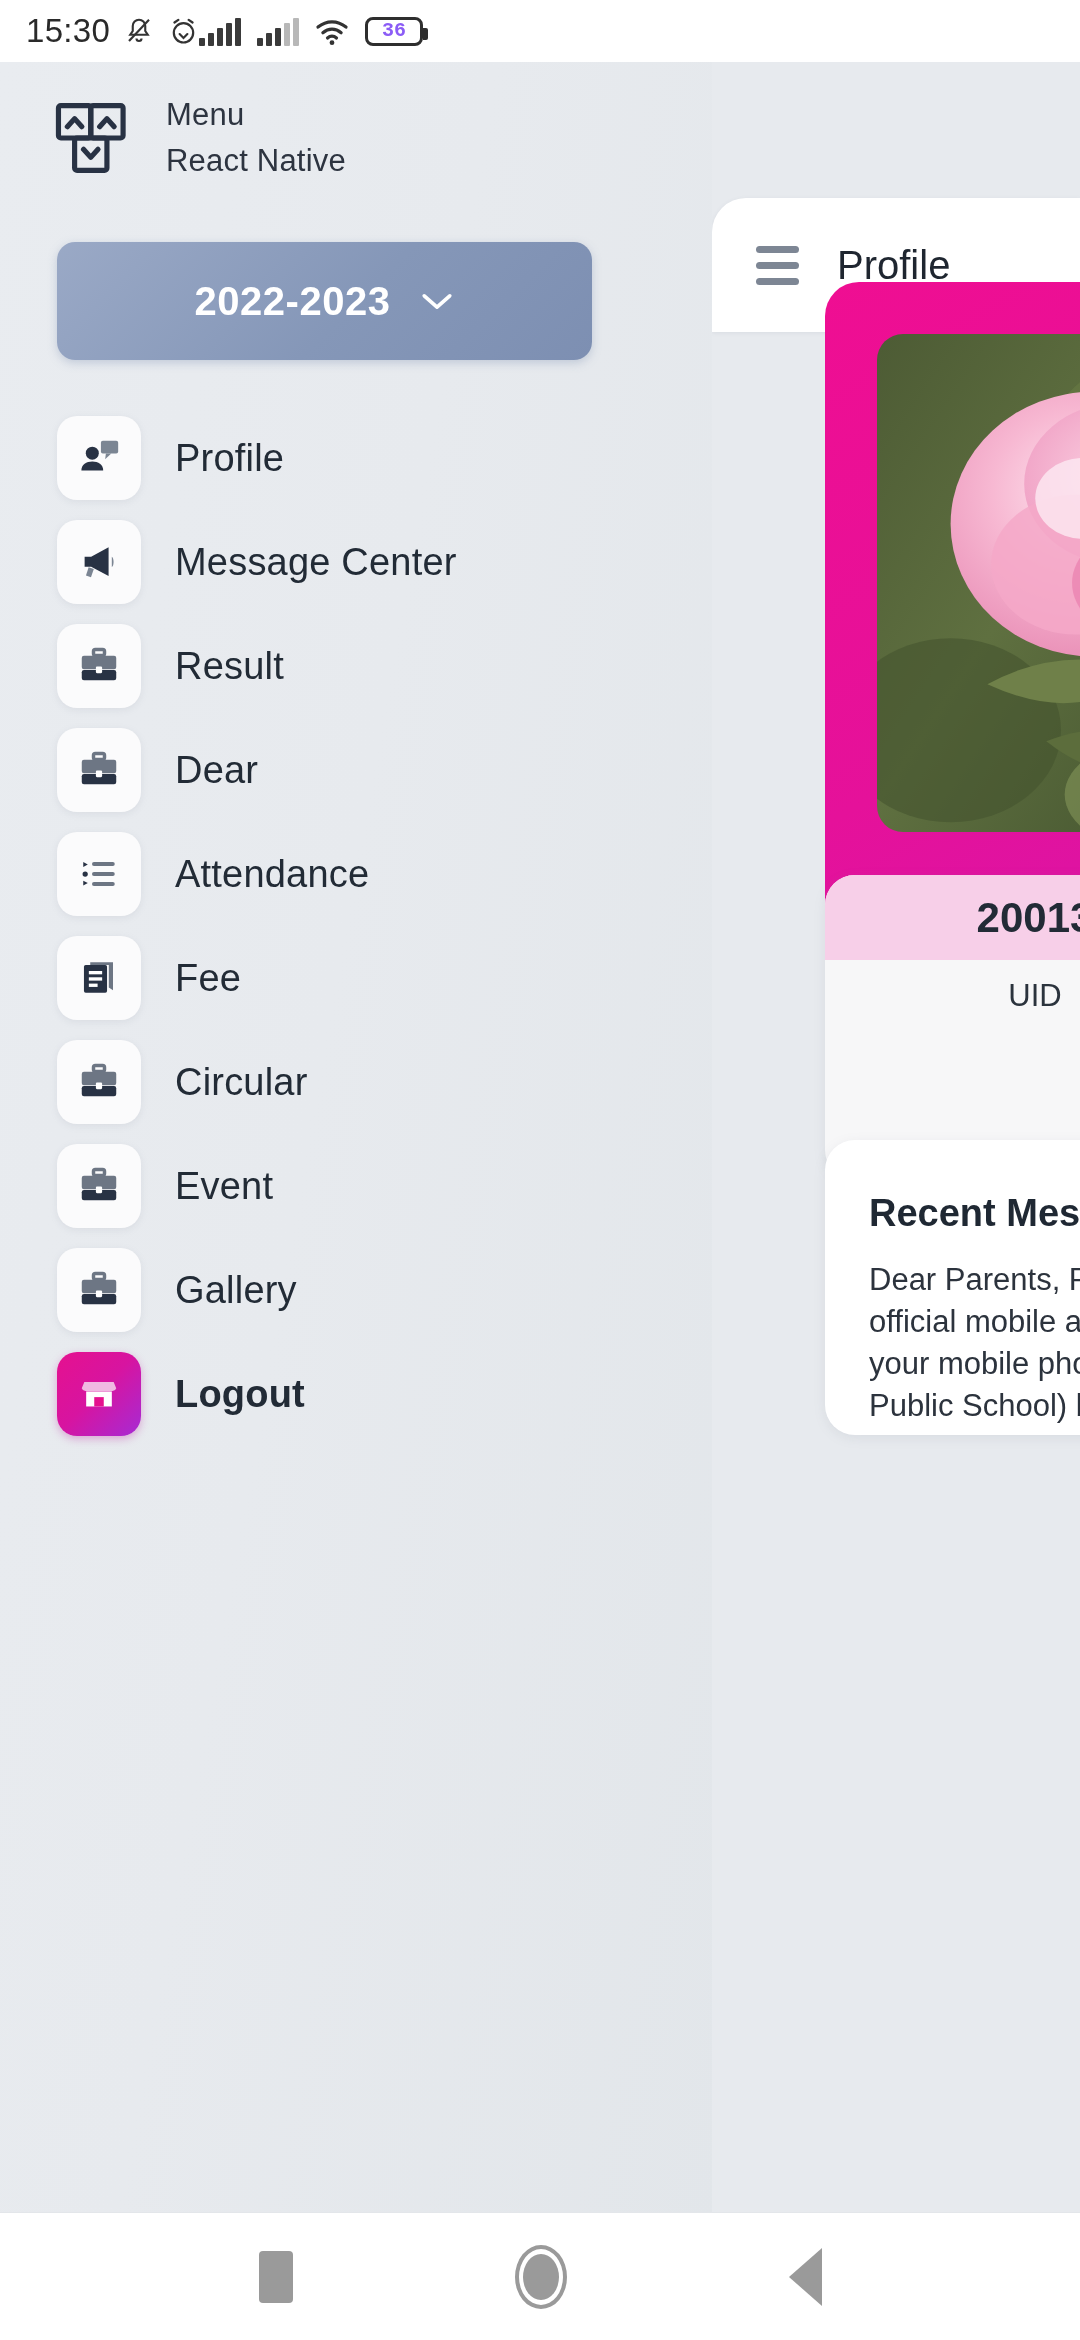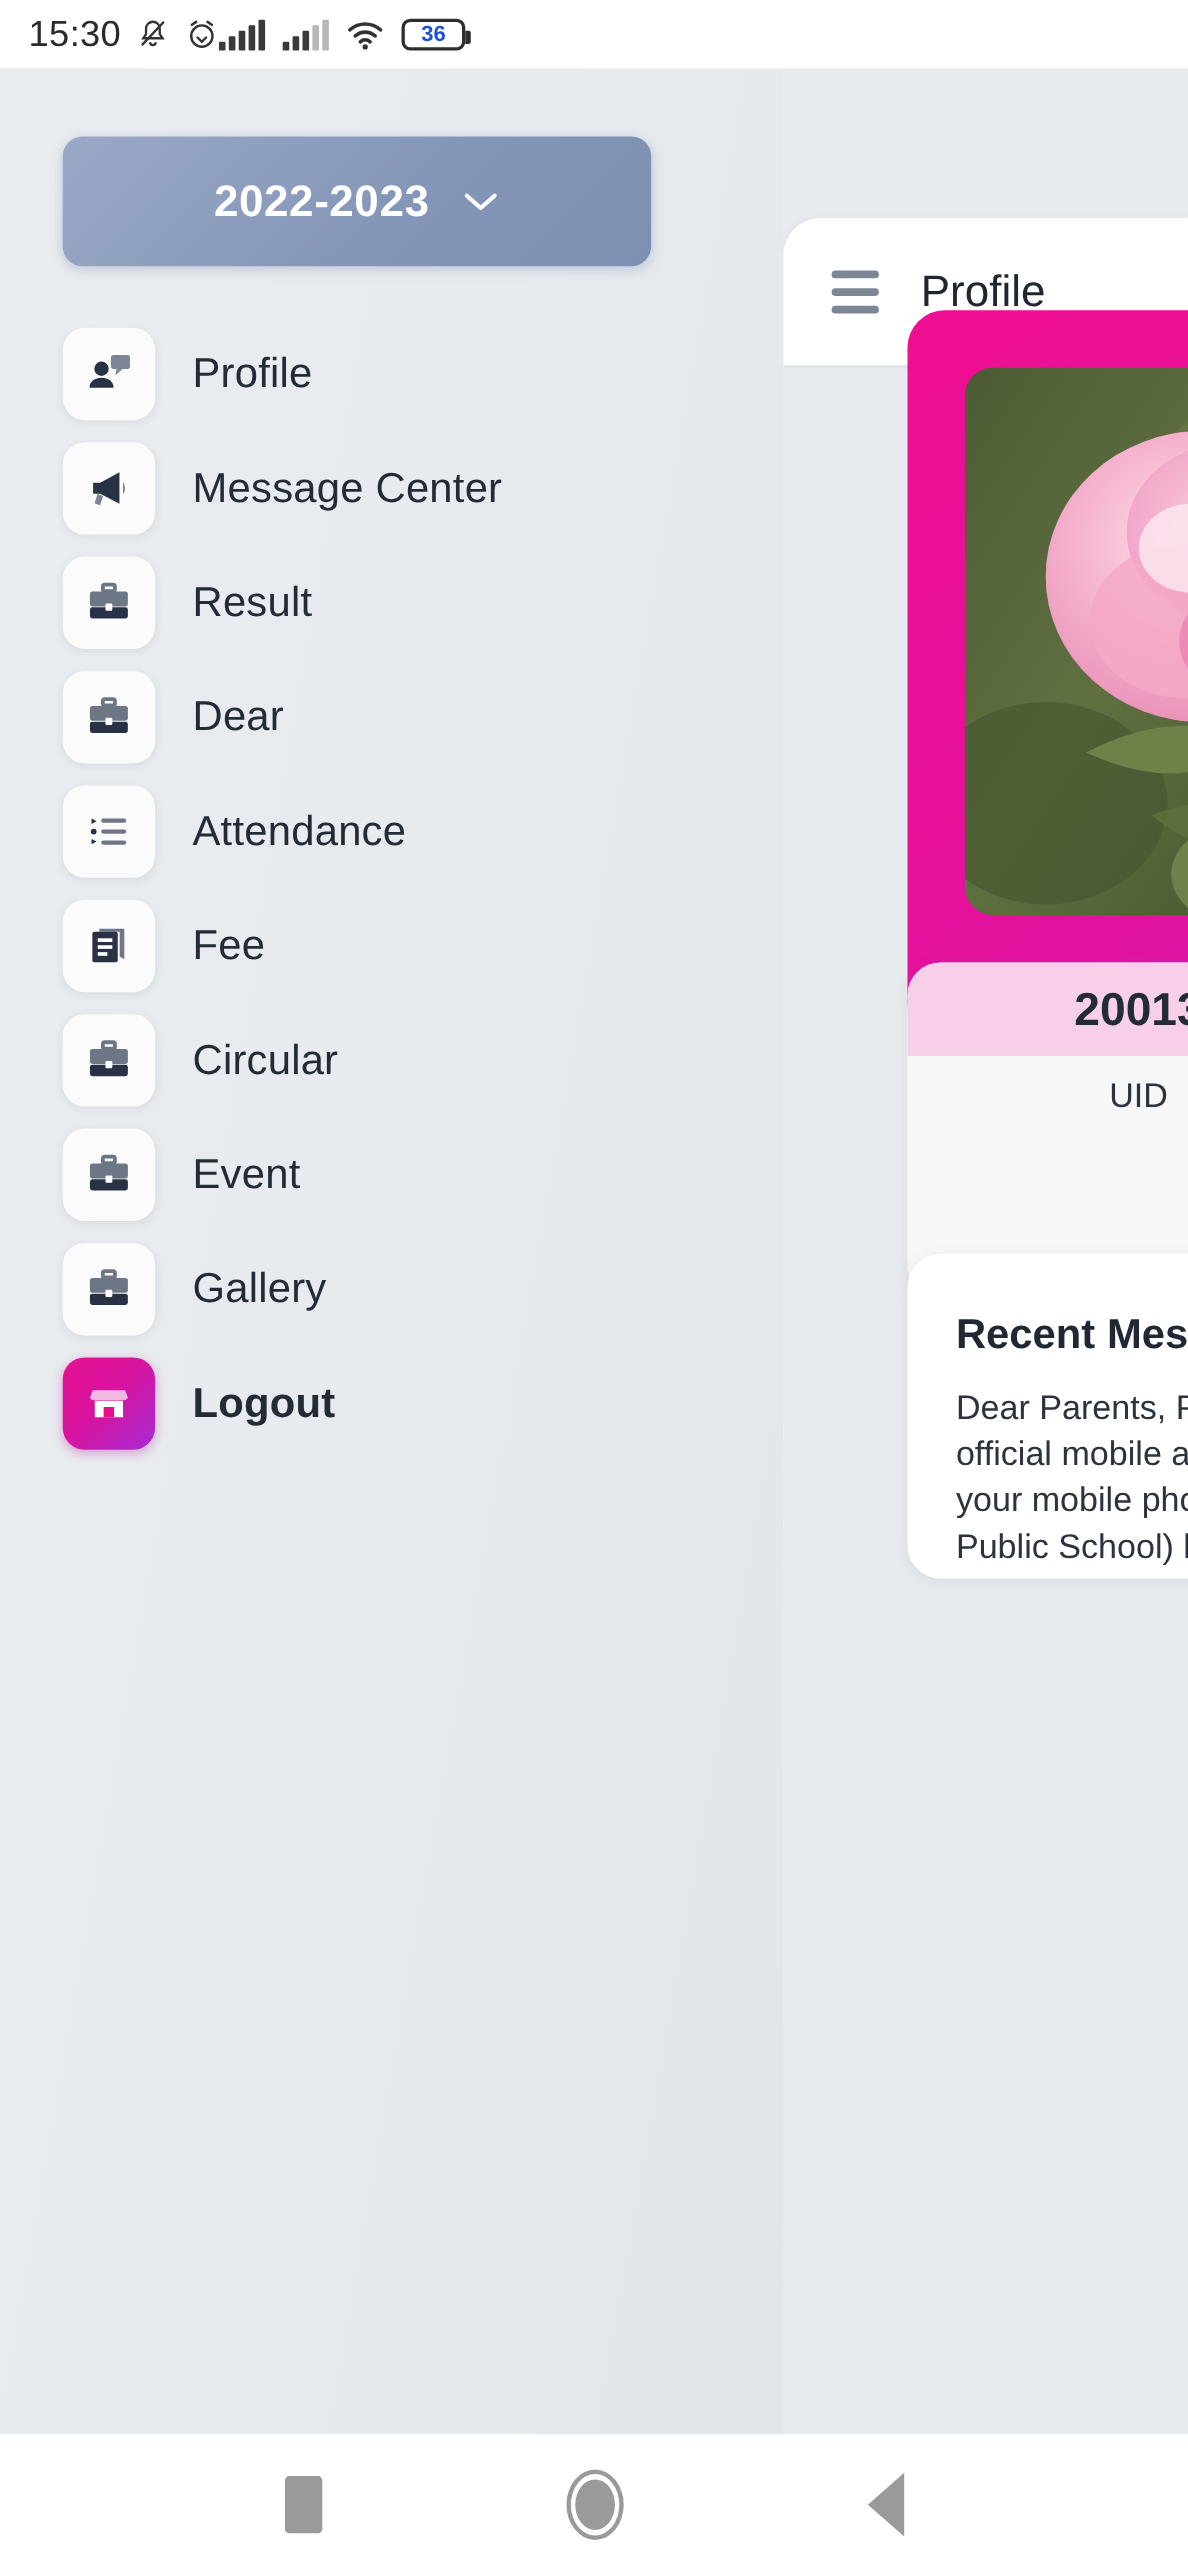--- a/index.html
+++ b/index.html
@@ -26,21 +26,21 @@
   .sig i:nth-child(5){height:28px;}
   .sig.dim i:nth-child(4), .sig.dim i:nth-child(5){ background:#b8b8b8; }
   .batt {
     width:58px; height:29px; border:3px solid #2e2e2e; border-radius:8px;
     position:relative; display:flex; align-items:center; justify-content:center;
   }
   .batt::after {
     content:""; position:absolute; right:-8px; top:8px;
     width:5px; height:12px; background:#2e2e2e; border-radius:0 2px 2px 0;
   }
-  .batt span { font-size:20px; color:#1d4ed8; font-weight:bold; line-height:1; }
+  .batt span { font-size:20px; color:#8b5cf6; font-weight:bold; line-height:1;font-family:Liberation Mono, monospace; }
 
   
   .drawer {
     position:absolute; top:62px; left:0; width:712px; height:2212px;
     background:linear-gradient(100deg,#e9ecf0 0%,#e7eaee 45%,#e2e6ea 100%);
     z-index:40; overflow:hidden;
   }
   .drawer-head {
     display:flex; align-items:center; padding:34px 0 0 52px; gap:30px;
   }
@@ -249,20 +249,36 @@
         <div>Dear Parents, Please</div>
         <div>official mobile app</div>
         <div>your mobile phone</div>
         <div>Public School) by</div>
       </div>
     </div>
   </div>
 
   <div class="drawer">
 
+    <div class="drawer-head">
+      <span class="logo">
+        <svg width="84" height="84" viewBox="0 0 52 52">
+          <rect x="4" y="6" width="20" height="20" rx="1.5" fill="none" stroke="#283244" stroke-width="3.2"></rect>
+          <path d="M9.5 19l4.5-5 4.5 5" fill="none" stroke="#283244" stroke-width="3.2" stroke-linecap="round" stroke-linejoin="round"></path>
+          <rect x="24" y="6" width="20" height="20" rx="1.5" fill="none" stroke="#283244" stroke-width="3.2"></rect>
+          <path d="M29.5 19l4.5-5 4.5 5" fill="none" stroke="#283244" stroke-width="3.2" stroke-linecap="round" stroke-linejoin="round"></path>
+          <rect x="14" y="26" width="20" height="20" rx="1.5" fill="none" stroke="#283244" stroke-width="3.2"></rect>
+          <path d="M19.5 33l4.5 5 4.5-5" fill="none" stroke="#283244" stroke-width="3.2" stroke-linecap="round" stroke-linejoin="round"></path>
+        </svg>
+      </span>
+      <span class="brand-lines">
+        <div>Menu</div>
+        <div>React Native</div>
+      </span>
+    </div>
 
     <div class="year-btn">
       <span>2022-2023</span>
       <svg width="34" height="21" viewBox="0 0 24 14">
         <path d="M3 3l9 8 9-8" fill="none" stroke="#ffffff" stroke-width="2.6" stroke-linecap="round" stroke-linejoin="round"></path>
       </svg>
     </div>
 
     <div class="menu-list">
 

